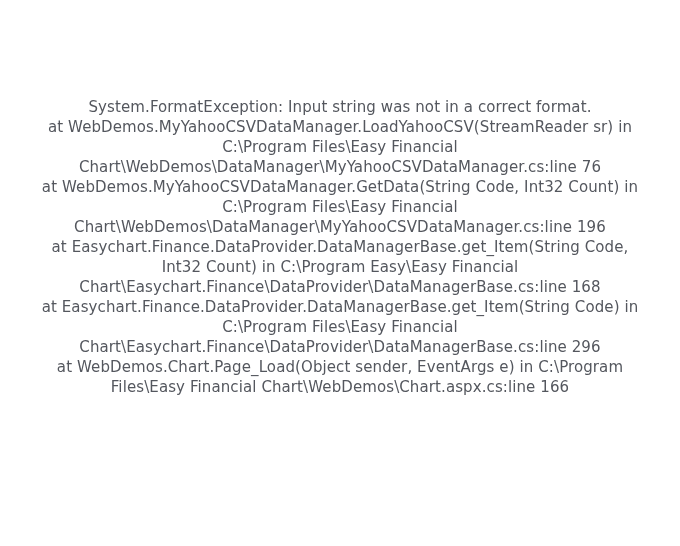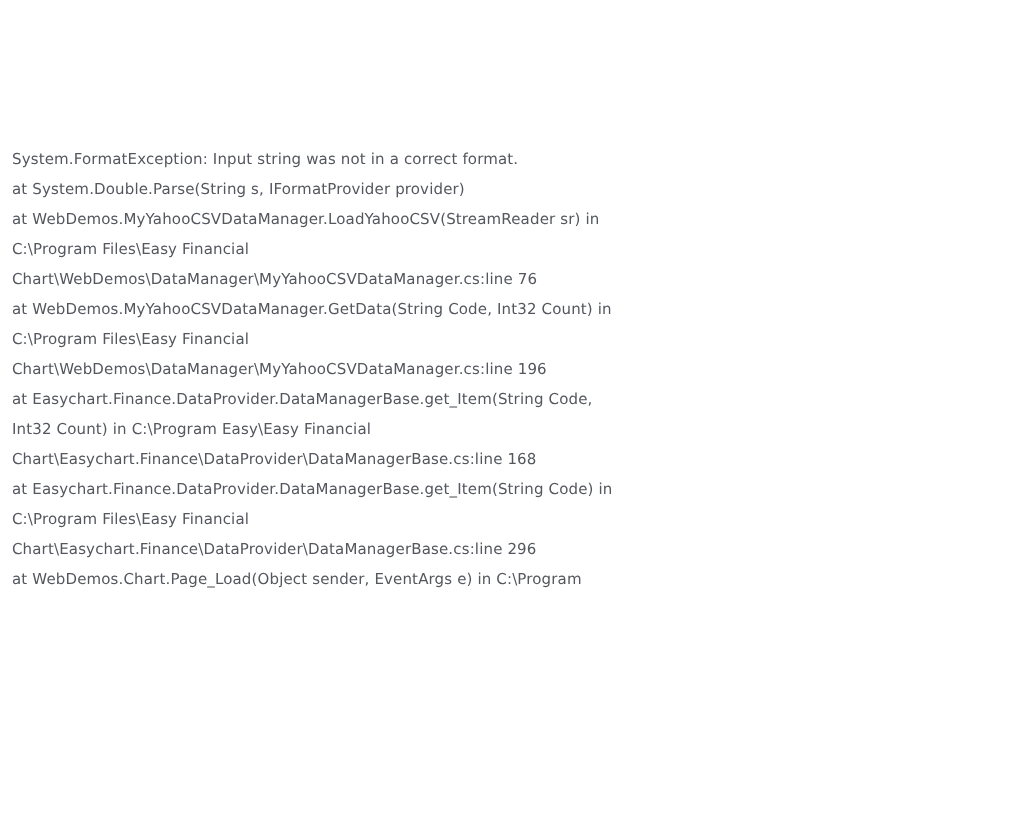--- a/index.html
+++ b/index.html
@@ -10,47 +10,47 @@
     position: relative;
     width: 680px;
     height: 546px;
     background: #ffffff;
     overflow: hidden;
     font-family: "DejaVu Sans", "Liberation Sans", sans-serif;
   }
   .stack-trace {
     position: absolute;
     top: 97px;
-    left: 8px;
+    left: 0;
     right: 0;
-    text-align: left;
+    text-align: center;
     color: #54575e;
-    font-size: 10px;
+    font-size: 15px;
     line-height: 20px;
     letter-spacing: 0.1px;
   }
   .trace-line {
     height: 20px;
     white-space: nowrap;
   }
 </style>
 </head>
 <body>
 
 <div class="screen">
   <div class="stack-trace">
     <div class="trace-line">System.FormatException: Input string was not in a correct format.</div>
-    <div class="trace-line">at System.Double.Parse(String s, IFormatProvider provider)</div>
     <div class="trace-line">at WebDemos.MyYahooCSVDataManager.LoadYahooCSV(StreamReader sr) in</div>
     <div class="trace-line">C:\Program Files\Easy Financial</div>
     <div class="trace-line">Chart\WebDemos\DataManager\MyYahooCSVDataManager.cs:line 76</div>
     <div class="trace-line">at WebDemos.MyYahooCSVDataManager.GetData(String Code, Int32 Count) in</div>
     <div class="trace-line">C:\Program Files\Easy Financial</div>
     <div class="trace-line">Chart\WebDemos\DataManager\MyYahooCSVDataManager.cs:line 196</div>
     <div class="trace-line">at Easychart.Finance.DataProvider.DataManagerBase.get_Item(String Code,</div>
     <div class="trace-line">Int32 Count) in C:\Program Easy\Easy Financial</div>
     <div class="trace-line">Chart\Easychart.Finance\DataProvider\DataManagerBase.cs:line 168</div>
     <div class="trace-line">at Easychart.Finance.DataProvider.DataManagerBase.get_Item(String Code) in</div>
     <div class="trace-line">C:\Program Files\Easy Financial</div>
     <div class="trace-line">Chart\Easychart.Finance\DataProvider\DataManagerBase.cs:line 296</div>
     <div class="trace-line">at WebDemos.Chart.Page_Load(Object sender, EventArgs e) in C:\Program</div>
+    <div class="trace-line">Files\Easy Financial Chart\WebDemos\Chart.aspx.cs:line 166</div>
   </div>
 </div>
 
 </body></html>

